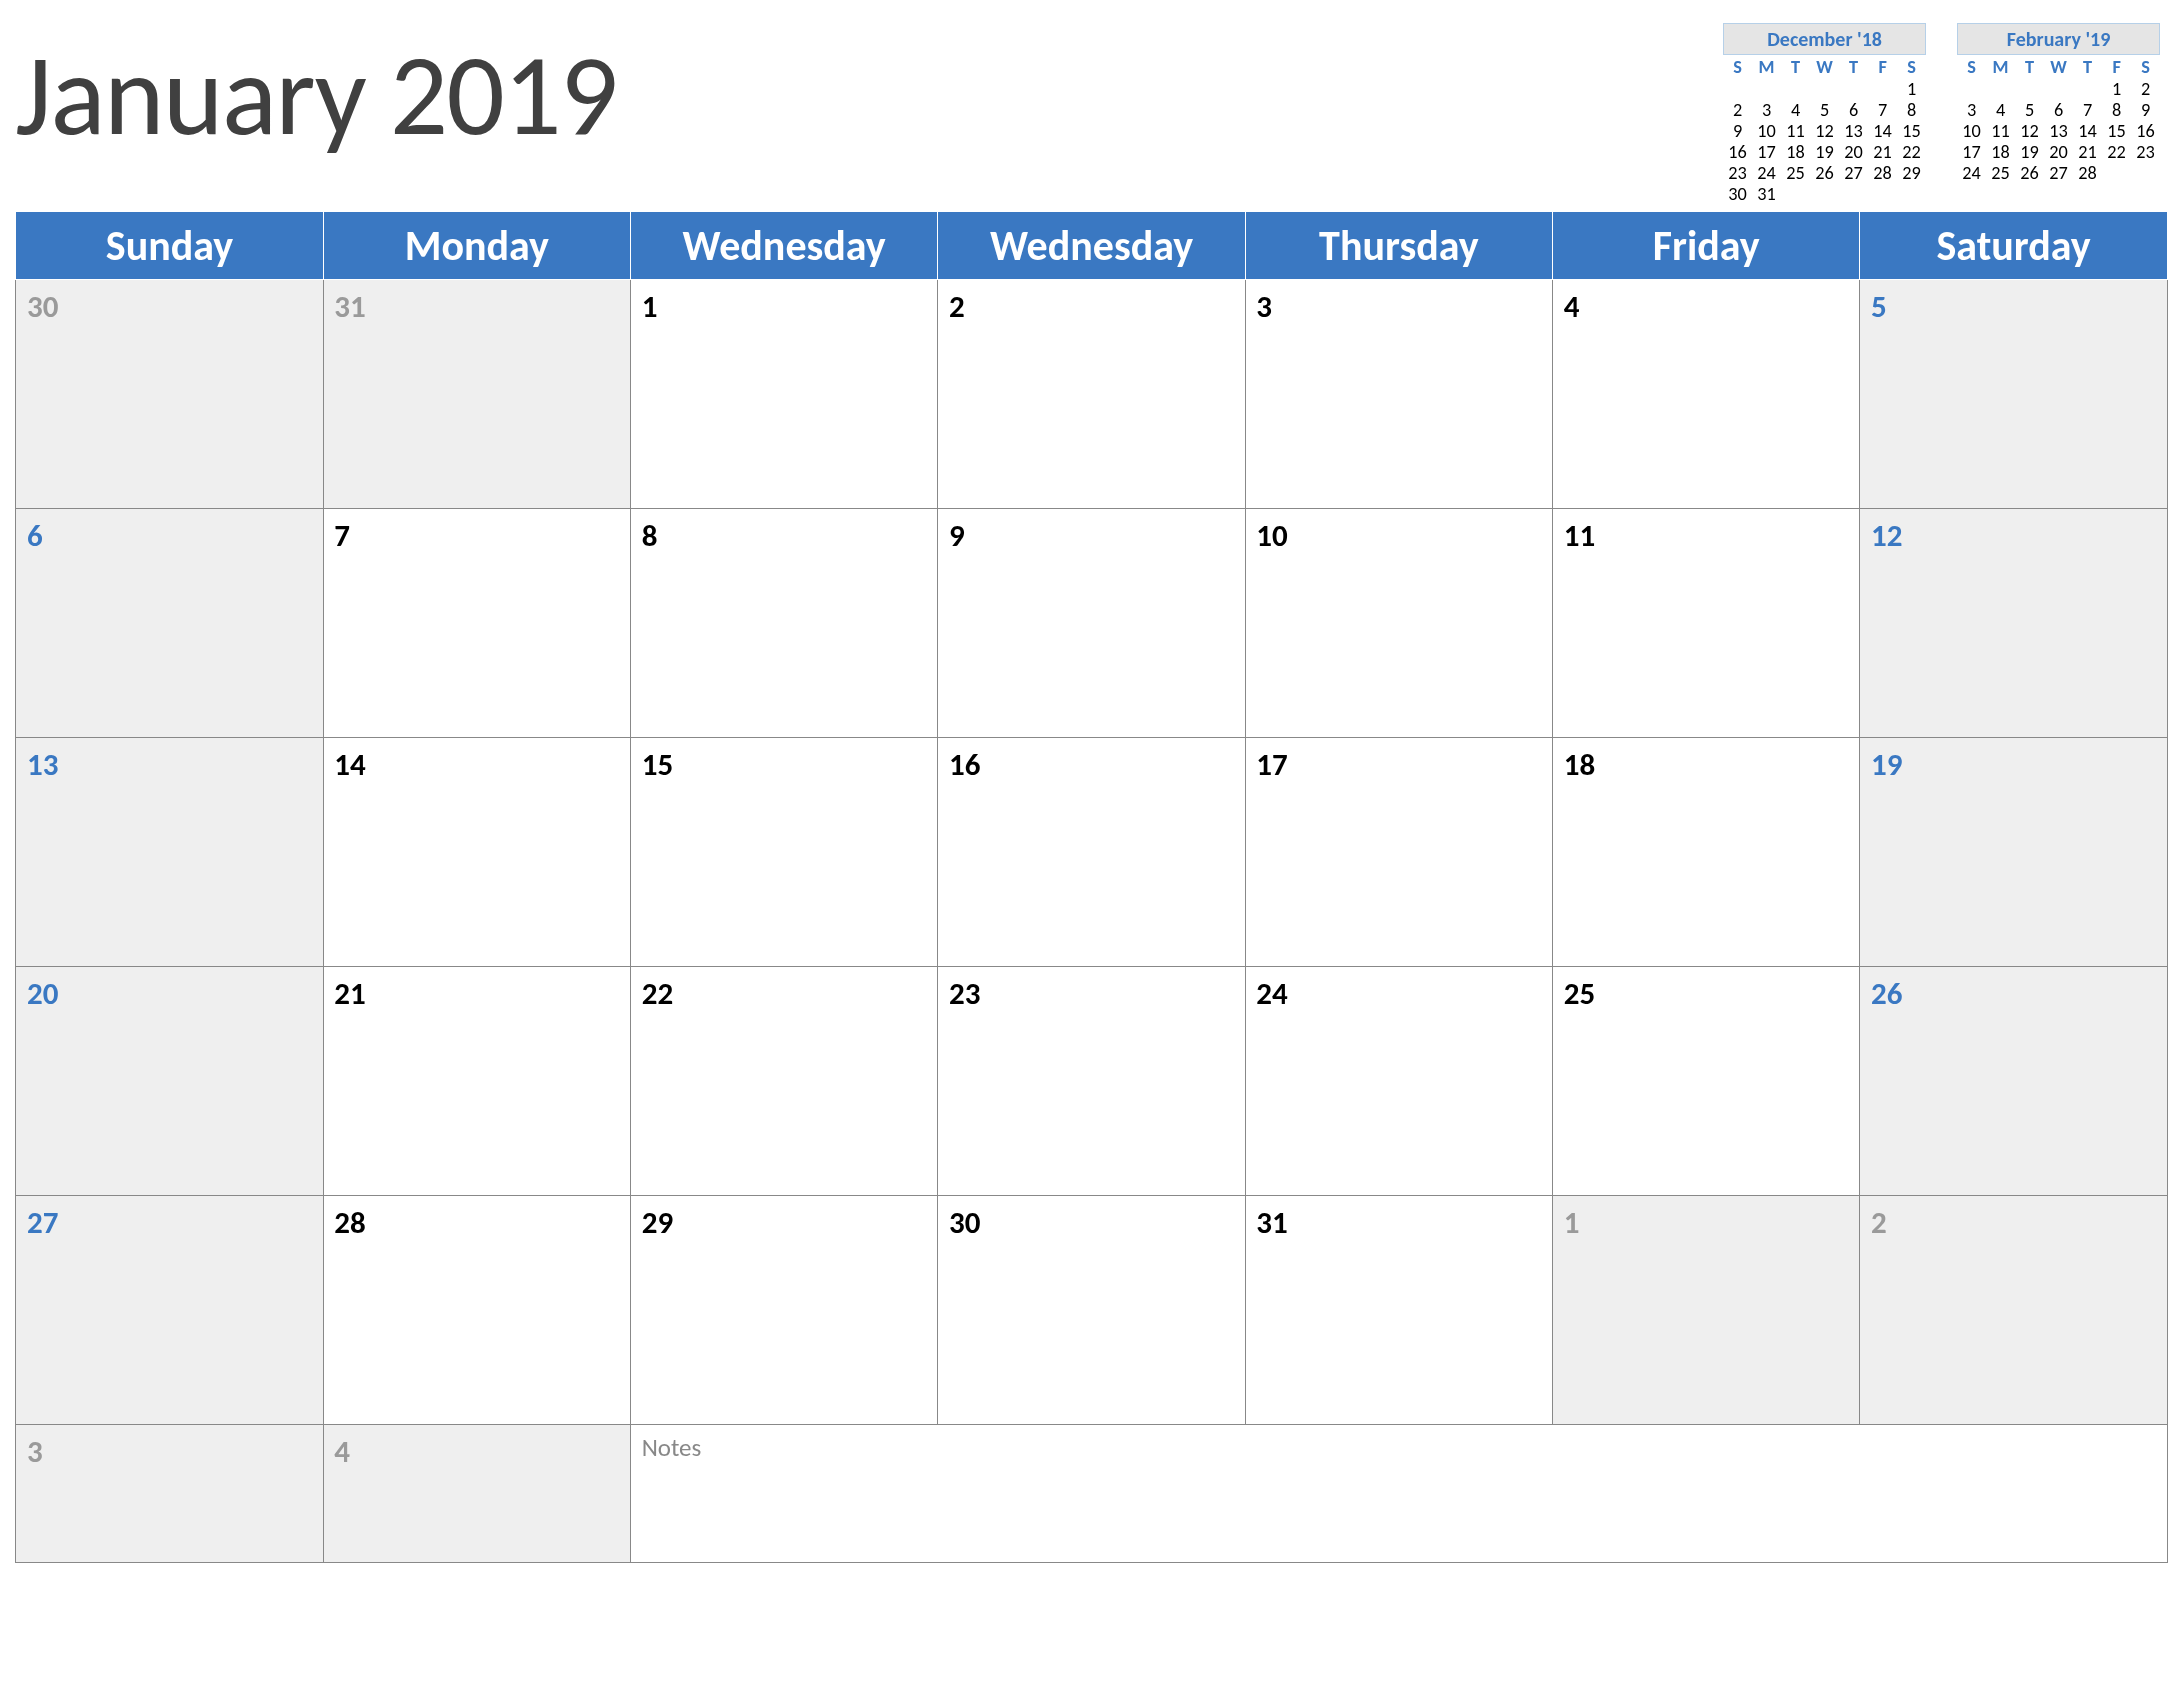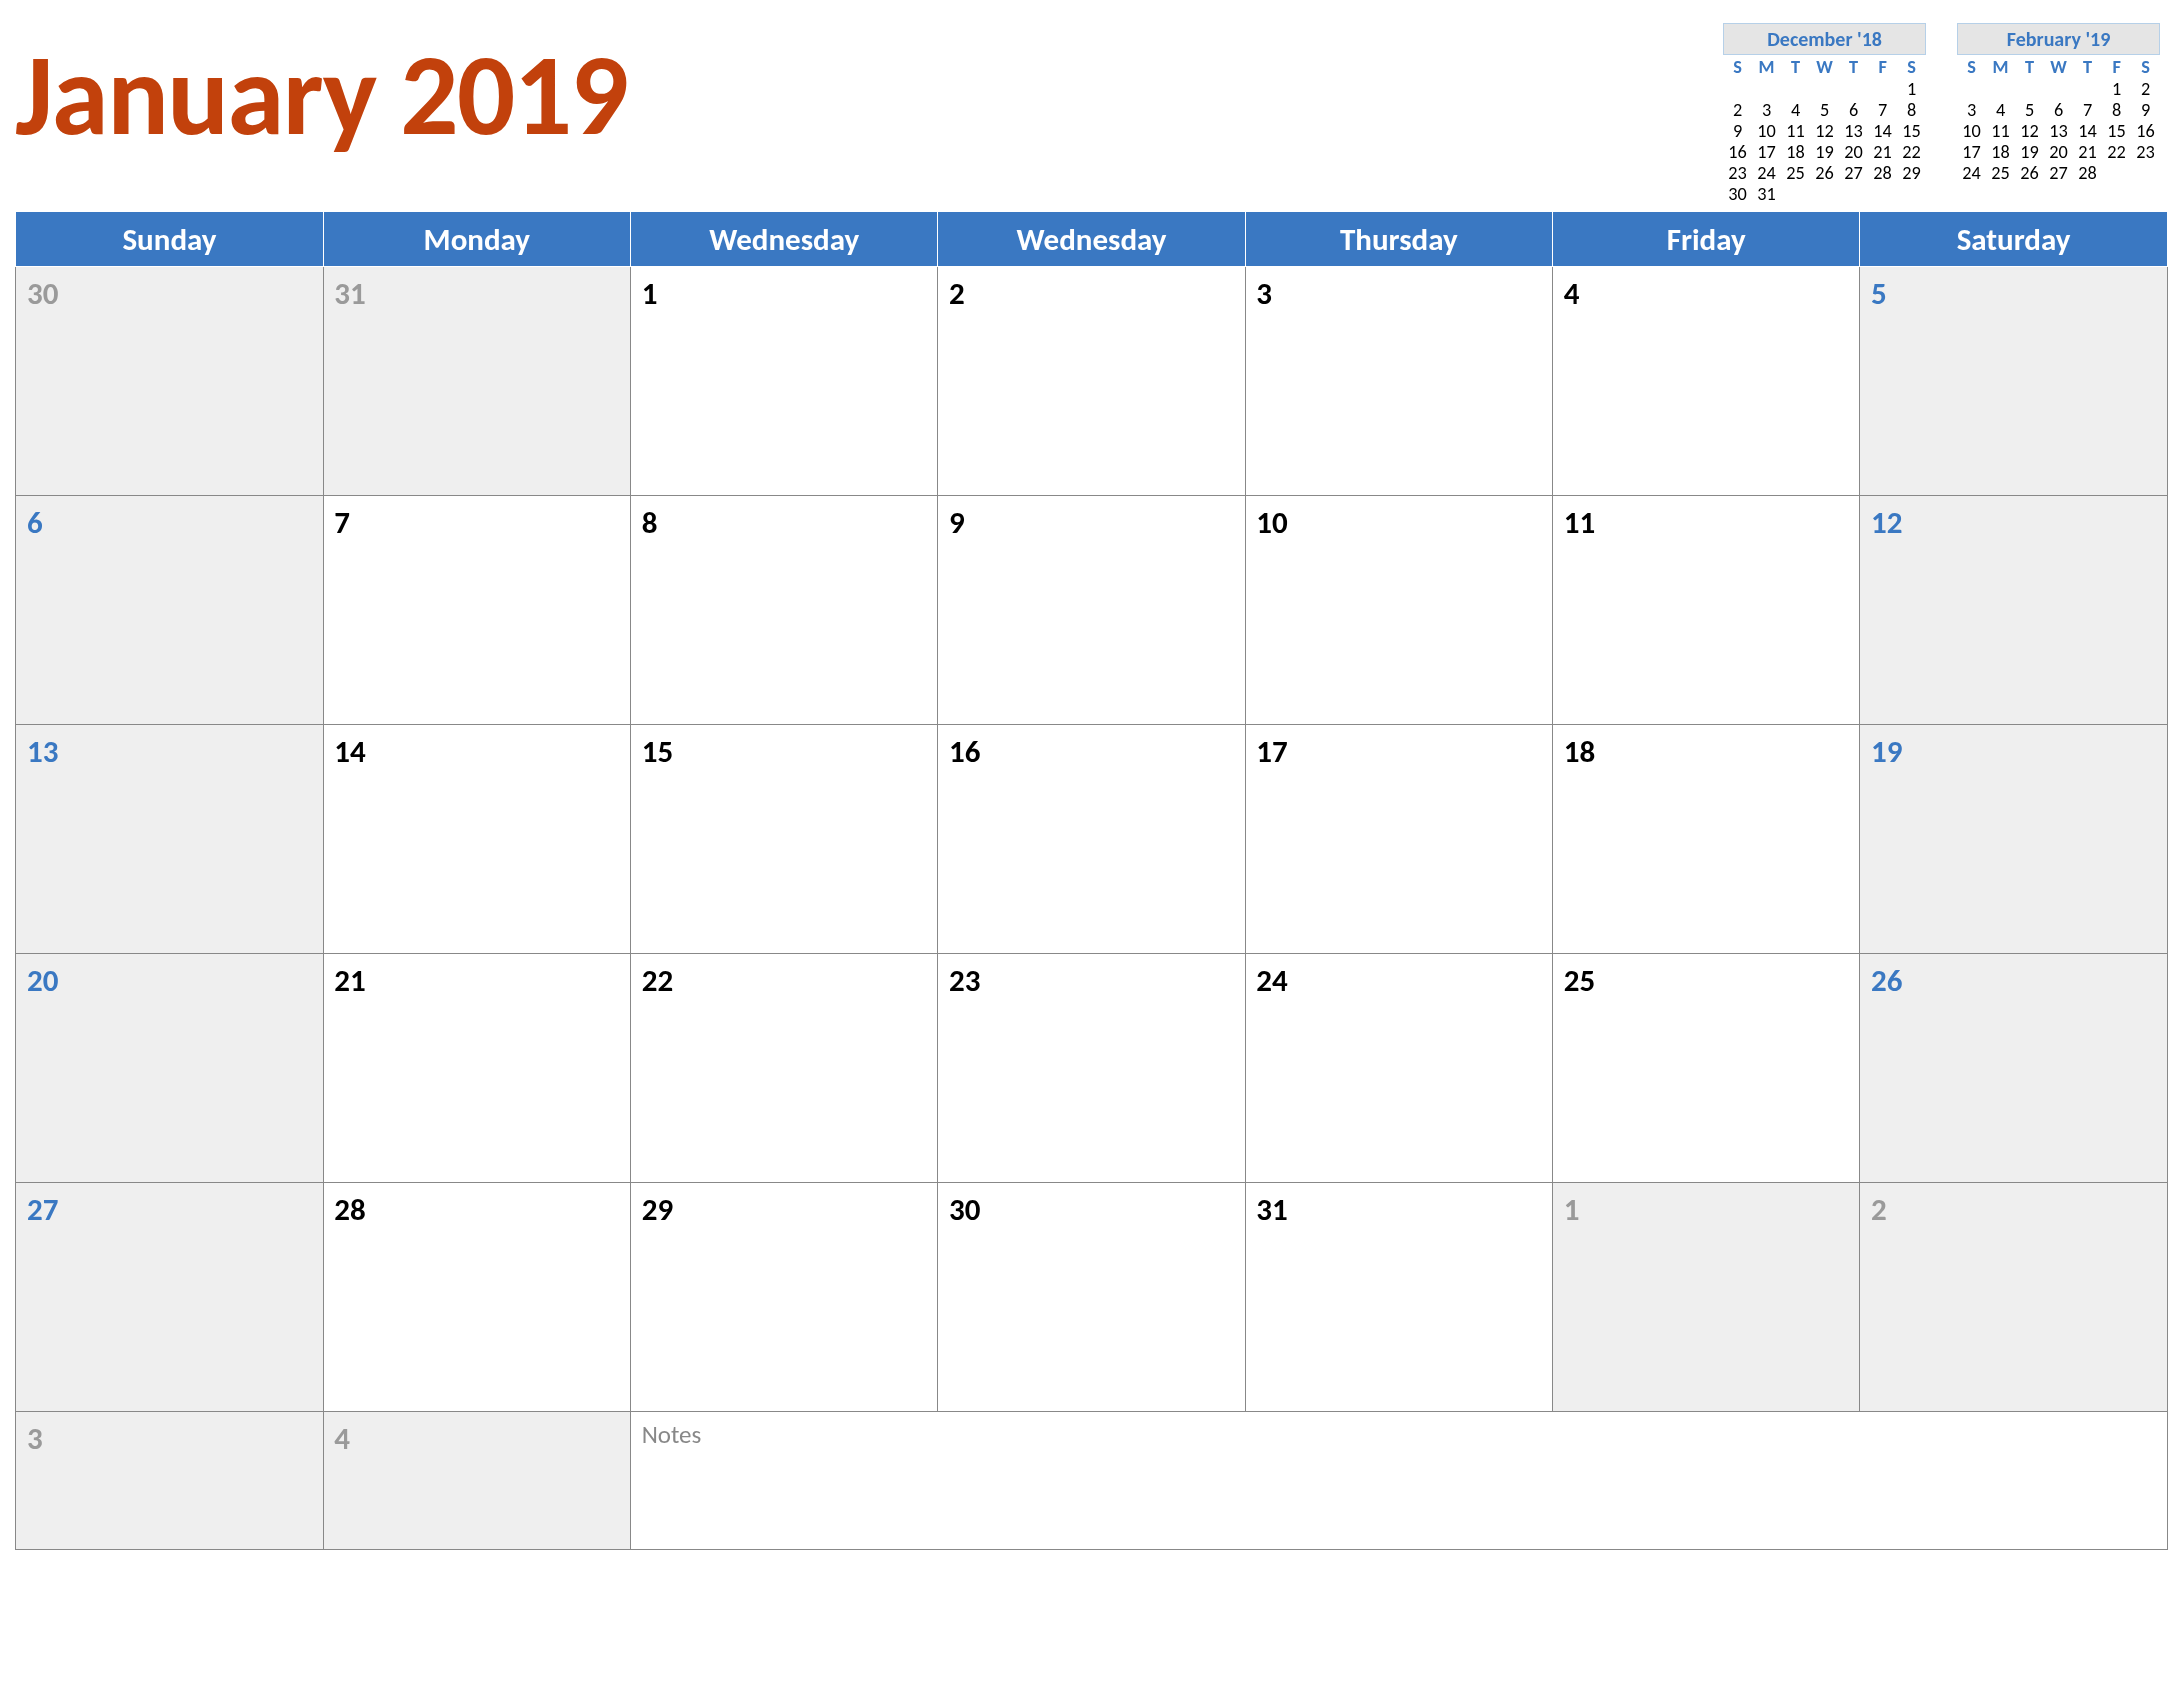--- a/index.html
+++ b/index.html
@@ -12,22 +12,22 @@
     transform-origin: top left;
   }
   .header {
     display: flex;
     justify-content: space-between;
     align-items: flex-start;
     margin-bottom: 6.1px;
   }
   .title {
     font-size: 115px;
-    font-weight: 700;
-    color: #c2410c;
+    font-weight: 400;
+    color: #404040;
     letter-spacing: -1.5px;
     line-height: 1;
     padding-top: 23px;
   }
   .mini-wrap {
     display: flex;
     gap: 31px;
     padding-top: 7.6px;
     padding-right: 7.6px;
   }
@@ -61,21 +61,21 @@
   .mini-day.empty { color: transparent; }
 
   .cal {
     width: 100%;
     border-collapse: collapse;
   }
   .cal thead th {
     background: #3a78c2;
     color: #fff;
     font-weight: 700;
-    font-size: 31px;
+    font-size: 42px;
     padding: 7.6px 0;
     border: 0.8px solid #fff;
     text-align: center;
   }
   .cal td {
     border: 0.8px solid #888;
     vertical-align: top;
     padding: 7.6px 10.7px;
     height: 229px;
     width: 14.28%;

